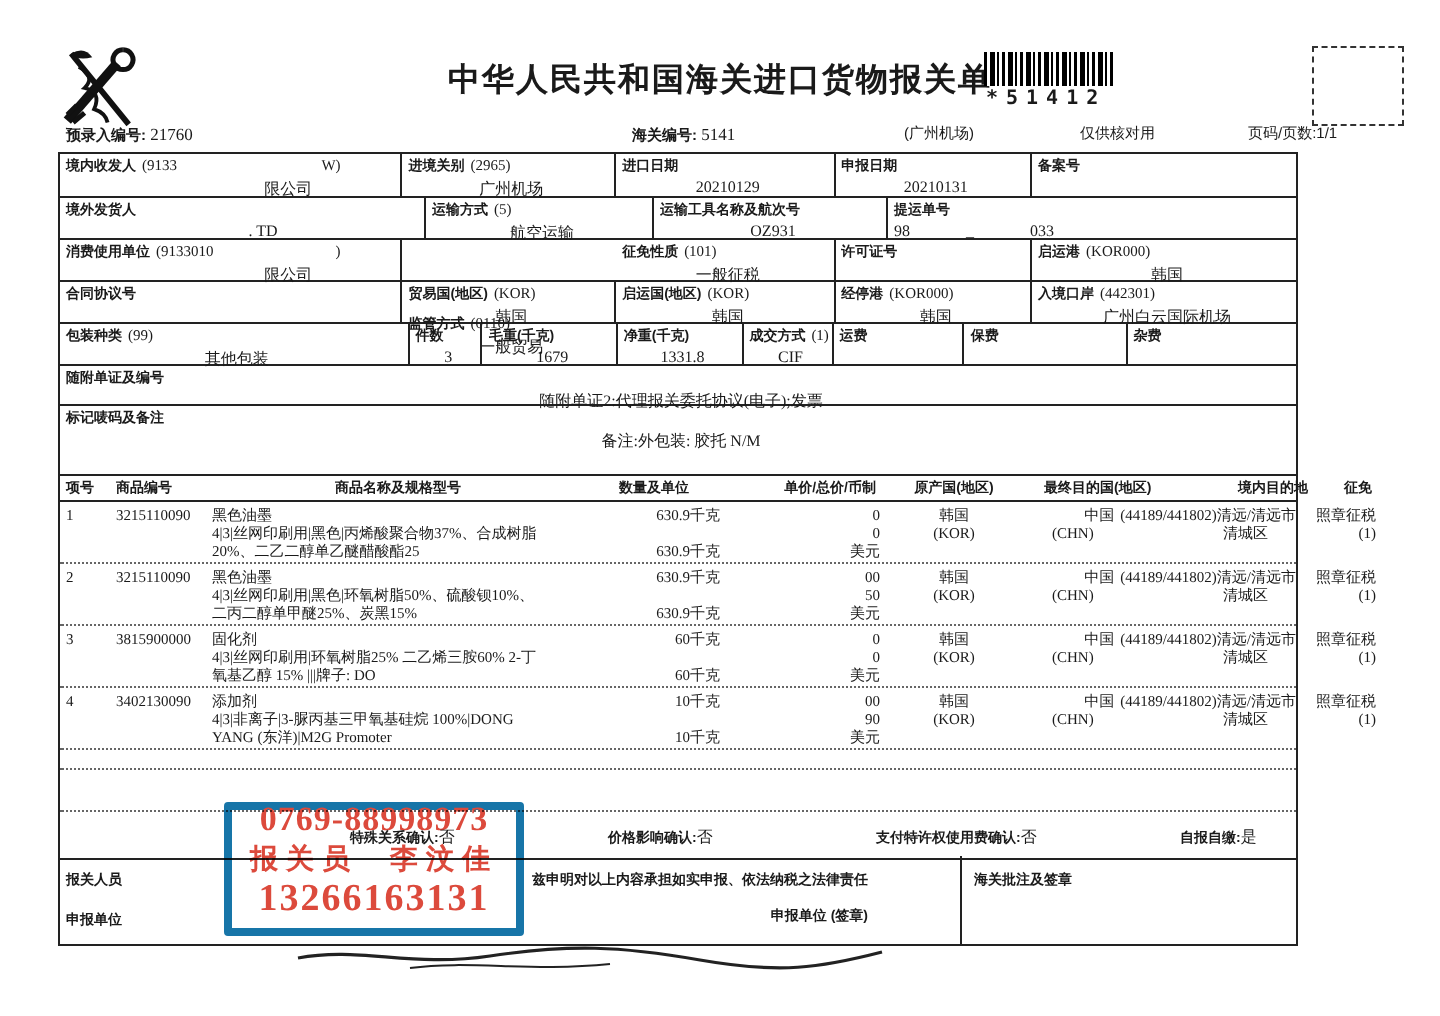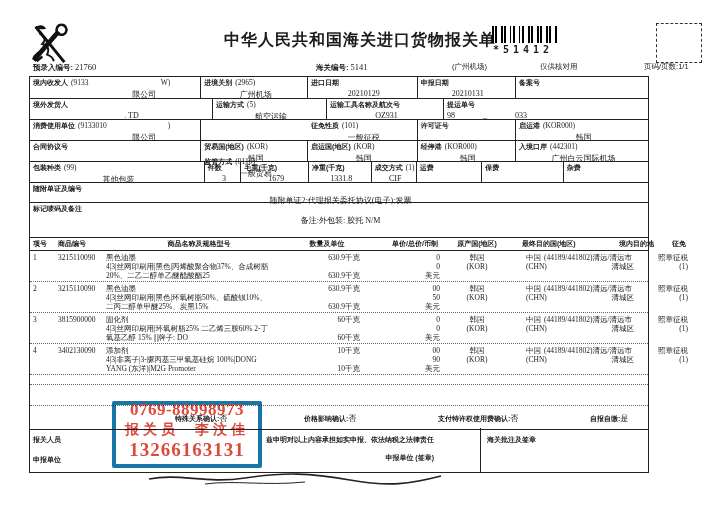--- a/index.html
+++ b/index.html
@@ -36,21 +36,21 @@
   .ghead .hc{white-space:nowrap;}
   .hc.ctr{text-align:center;}
   .hc.r{text-align:right;padding-right:4px;}
   .c7h{display:flex;justify-content:space-between;padding:0 6px 0 10px;}
   .gline{height:9px;line-height:9px;font-size:7.5px;font-family:"Liberation Serif","DejaVu Serif",serif;}
   .gitem{padding:2px 0 1px 0;border-bottom:1px dotted #666;}
   .gc{white-space:nowrap;overflow:visible;}
   .gc.c1{padding-left:3px;}
   .gc.r{display:flex;justify-content:flex-end;padding-right:2px;}
   .gc.ctr{text-align:center;}
-  .gc.c7r{display:flex;justify-content:flex-end;gap:3px;padding-right:28px;}
+  .gc.c7r{display:flex;justify-content:flex-end;gap:3px;padding-right:12px;}
   .gc.c7sb{display:flex;justify-content:space-between;padding-left:14px;padding-right:26px;}
   
   .dash2{left:0;right:0;top:307px;border-top:1px dotted #666;}
   .confirm-row{left:0;right:0;top:328px;height:23px;border-top:1px dotted #666;border-bottom:1px solid #222;}
   .conf{position:absolute;top:7px;font-size:7px;font-weight:bold;white-space:nowrap;}
   .conf .cval{font-weight:normal;font-family:"Liberation Serif","DejaVu Serif",serif;font-size:8px;}
   .conf:nth-of-type(1){left:145px;}
   .conf:nth-of-type(2){left:274px;}
   .conf:nth-of-type(3){left:408px;}
   .conf:nth-of-type(4){left:560px;}
@@ -81,21 +81,21 @@
 
 <div class="abs title">中华人民共和国海关进口货物报关单</div>
 <div class="abs barcode"></div>
 <div class="abs barcode-text">*51412</div>
 <div class="abs corner-box"></div>
 
 <div class="abs meta" style="left:33px;"><b>预录入编号:</b> <span class="val">21760</span></div>
 <div class="abs meta" style="left:316px;"><b>海关编号:</b> <span class="val">5141</span></div>
 <div class="abs meta" style="left:452px;">(广州机场)</div>
 <div class="abs meta" style="left:540px;">仅供核对用</div>
-<div class="abs meta" style="left:644px;text-align:center;">页码/页数:1/1</div>
+<div class="abs meta" style="left:624px;text-align:center;">页码/页数:1/1</div>
 
 <div class="abs form-box">
 
   <div class="irow">
     <div class="icell" style="width:183px;">
       <div class="ilabel">
           <span>境内收发人</span>
           <span class="icode">(9133</span>
           <span class="itail">W)</span>
         </div>

